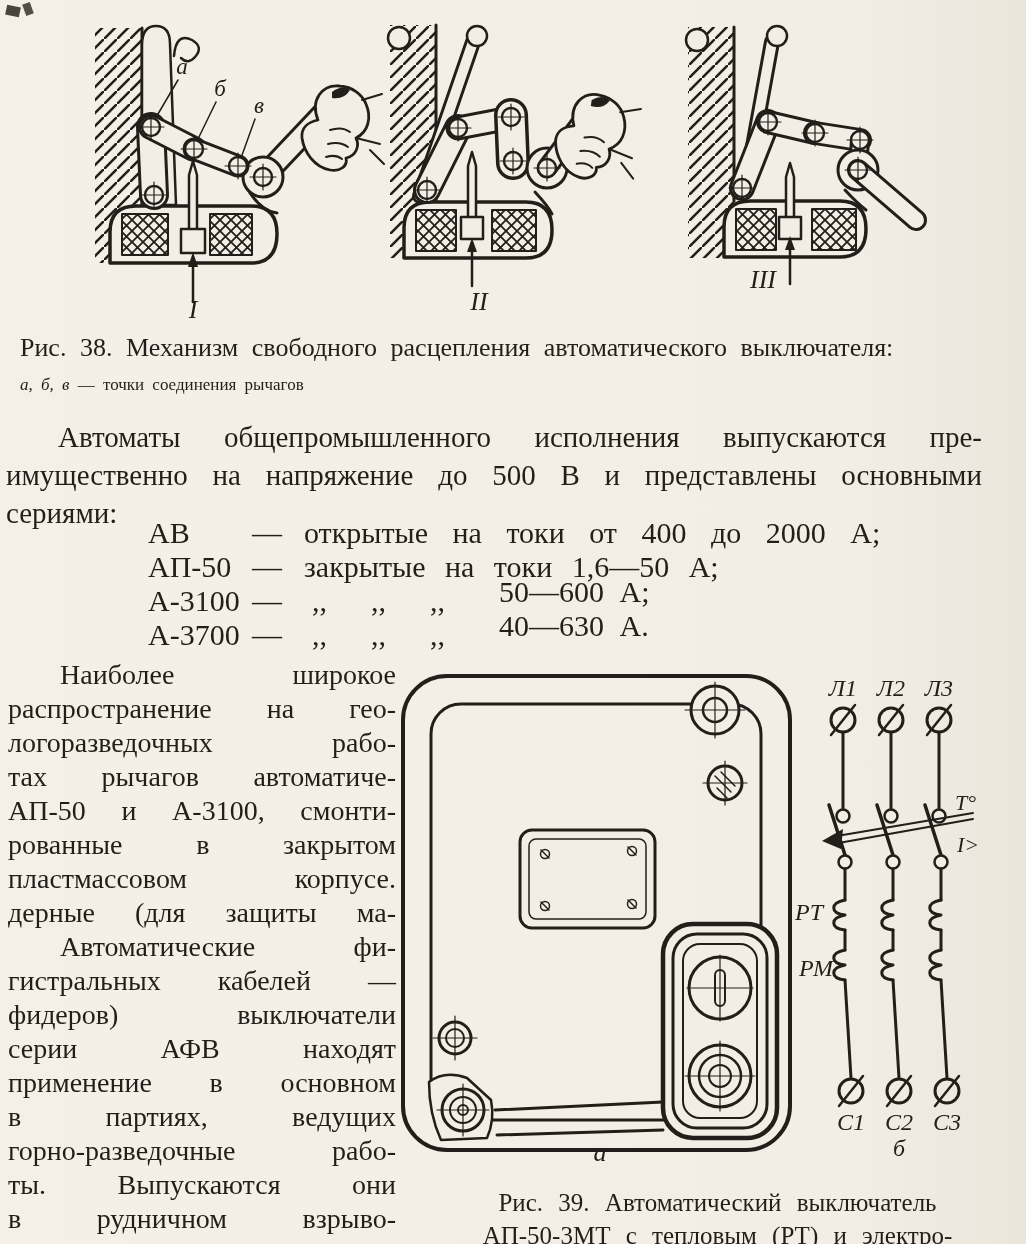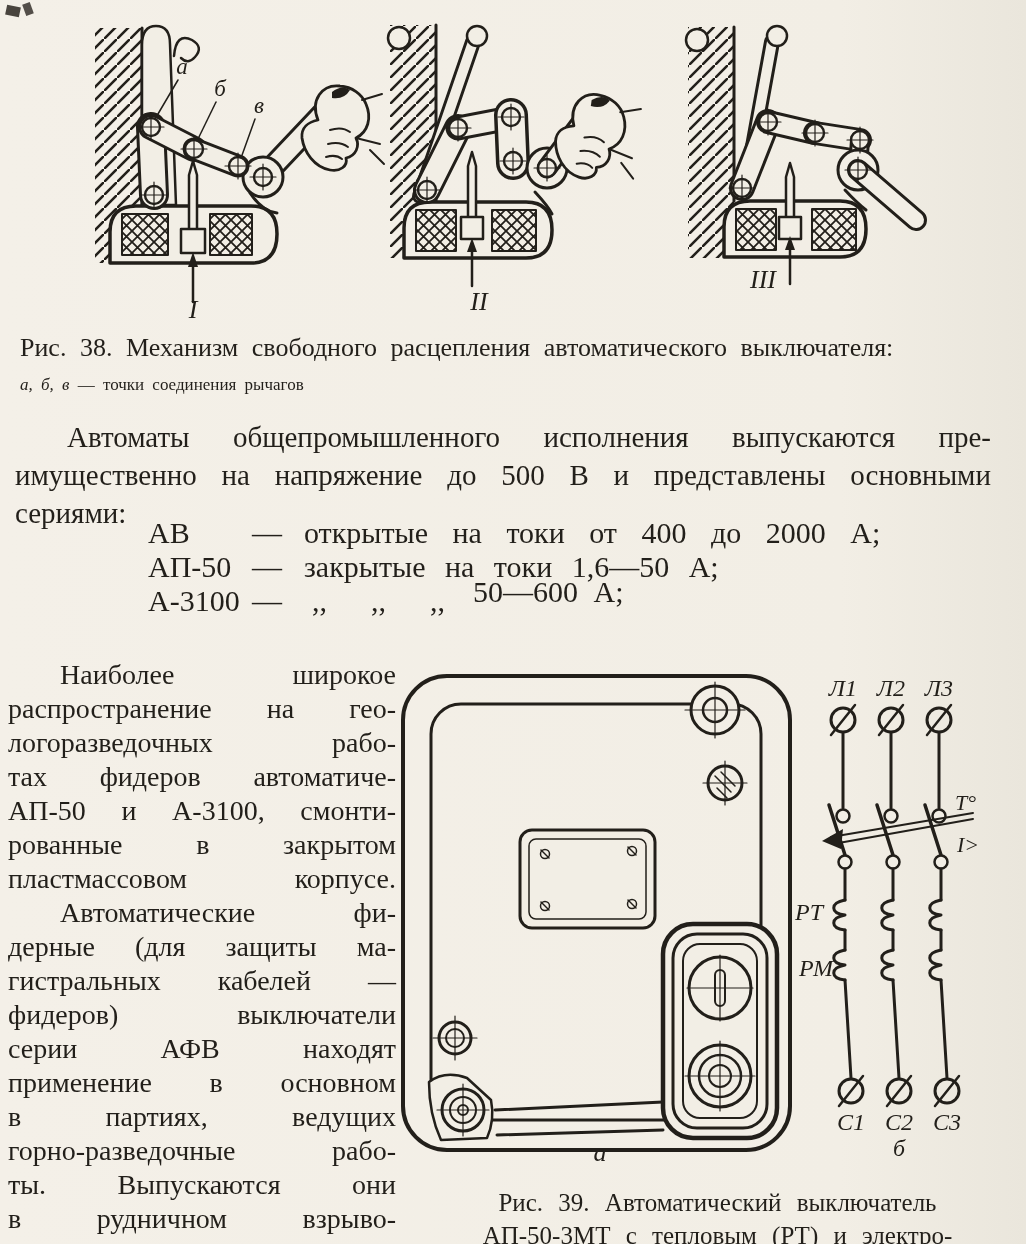--- a/index.html
+++ b/index.html
@@ -6,31 +6,31 @@
   #page{
     position:relative; width:1026px; height:1244px; overflow:hidden;
     background:linear-gradient(90deg,#f4f0e8 0%, #f2eee5 82%, #eae6dc 100%);
     font-family:"Liberation Serif","DejaVu Serif",serif;
     color:#221f1a;
   }
   .abs{position:absolute;}
   
   .cap38{left:20px; top:329px; width:986px; text-align:left; font-size:26px; line-height:37px; word-spacing:7px;}
   .cap38b{font-size:17px; word-spacing:4px;}
-  .intro{left:15px; top:418px; width:976px; font-size:29px; line-height:38px;}
+  .intro{left:6px; top:418px; width:976px; font-size:29px; line-height:38px;}
   .jl{text-align:justify; text-align-last:justify;}
   .ind{padding-left:52px;}
   .serlist{left:148px; top:516px; width:866px; font-size:30px; line-height:34px;}
   .srow{white-space:nowrap;}
   .sname{display:inline-block; width:104px;}
   .sdash{display:inline-block;}
   .sdesc{margin-left:22px; word-spacing:17px;}
   .sdesc2{margin-left:22px; word-spacing:12px;}
   .sditto1{margin-left:30px;} .sditto{margin-left:44px;}
-  .srange{position:relative; top:-9px; margin-left:28px; word-spacing:8px;}
+  .srange{position:relative; top:-9px; margin-left:54px; word-spacing:8px;}
   .leftcol{left:8px; top:658px; width:388px; font-size:28px; line-height:34px;}
   .cap39{left:430px; top:1186px; width:575px; text-align:center; font-size:25px; line-height:33px; word-spacing:9px;}
   
   .speck1{left:6px; top:6px; width:14px; height:10px; background:#2a2620; transform:rotate(12deg); opacity:.85;}
   .speck2{left:24px; top:3px; width:8px; height:12px; background:#2a2620; transform:rotate(-20deg); opacity:.8;}
   
   svg *{stroke-linecap:round; stroke-linejoin:round;}
   .s12{stroke:#221f1a;stroke-width:1.2;fill:none}
   .s15{stroke:#221f1a;stroke-width:1.5;fill:none}
   .s2{stroke:#221f1a;stroke-width:2;fill:none}
@@ -204,32 +204,35 @@
   <div class="abs serlist">
     <div class="srow">
       <span class="sname">АВ</span><span class="sdash">—</span><span class="sdesc">открытые на токи от 400 до 2000 А;</span>
     </div>
     <div class="srow">
       <span class="sname">АП-50</span><span class="sdash">—</span><span class="sdesc2">закрытые на токи 1,6—50 А;</span>
     </div>
     <div class="srow">
       <span class="sname">А-3100</span><span class="sdash">—</span><span class="sditto1">,,</span><span class="sditto">,,</span><span class="sditto">,,</span><span class="srange">50—600 А;</span>
     </div>
+    <div class="srow">
+      <span class="sname">А-3700</span><span class="sdash">—</span><span class="sditto1">,,</span><span class="sditto">,,</span><span class="sditto">,,</span><span class="srange">40—630 А.</span>
+    </div>
   </div>
 
   <div class="abs leftcol">
     <div class="jl ind">Наиболее широкое</div>
     <div class="jl">распространение на гео-</div>
     <div class="jl">логоразведочных рабо-</div>
-    <div class="jl">тах фидеров автоматиче-</div>
+    <div class="jl">тах рычагов автоматиче-</div>
     <div class="jl">АП-50 и А-3100, смонти-</div>
     <div class="jl">рованные в закрытом</div>
     <div class="jl">пластмассовом корпусе.</div>
+    <div class="jl">дерные (для защиты ма-</div>
     <div class="jl ind">Автоматические фи-</div>
-    <div class="jl">дерные (для защиты ма-</div>
     <div class="jl">гистральных кабелей —</div>
     <div class="jl">фидеров) выключатели</div>
     <div class="jl">серии АФВ находят</div>
     <div class="jl">применение в основном</div>
     <div class="jl">в партиях, ведущих</div>
     <div class="jl">горно-разведочные рабо-</div>
     <div class="jl">ты. Выпускаются они</div>
     <div class="jl">в рудничном взрыво-</div>
   </div>
 

